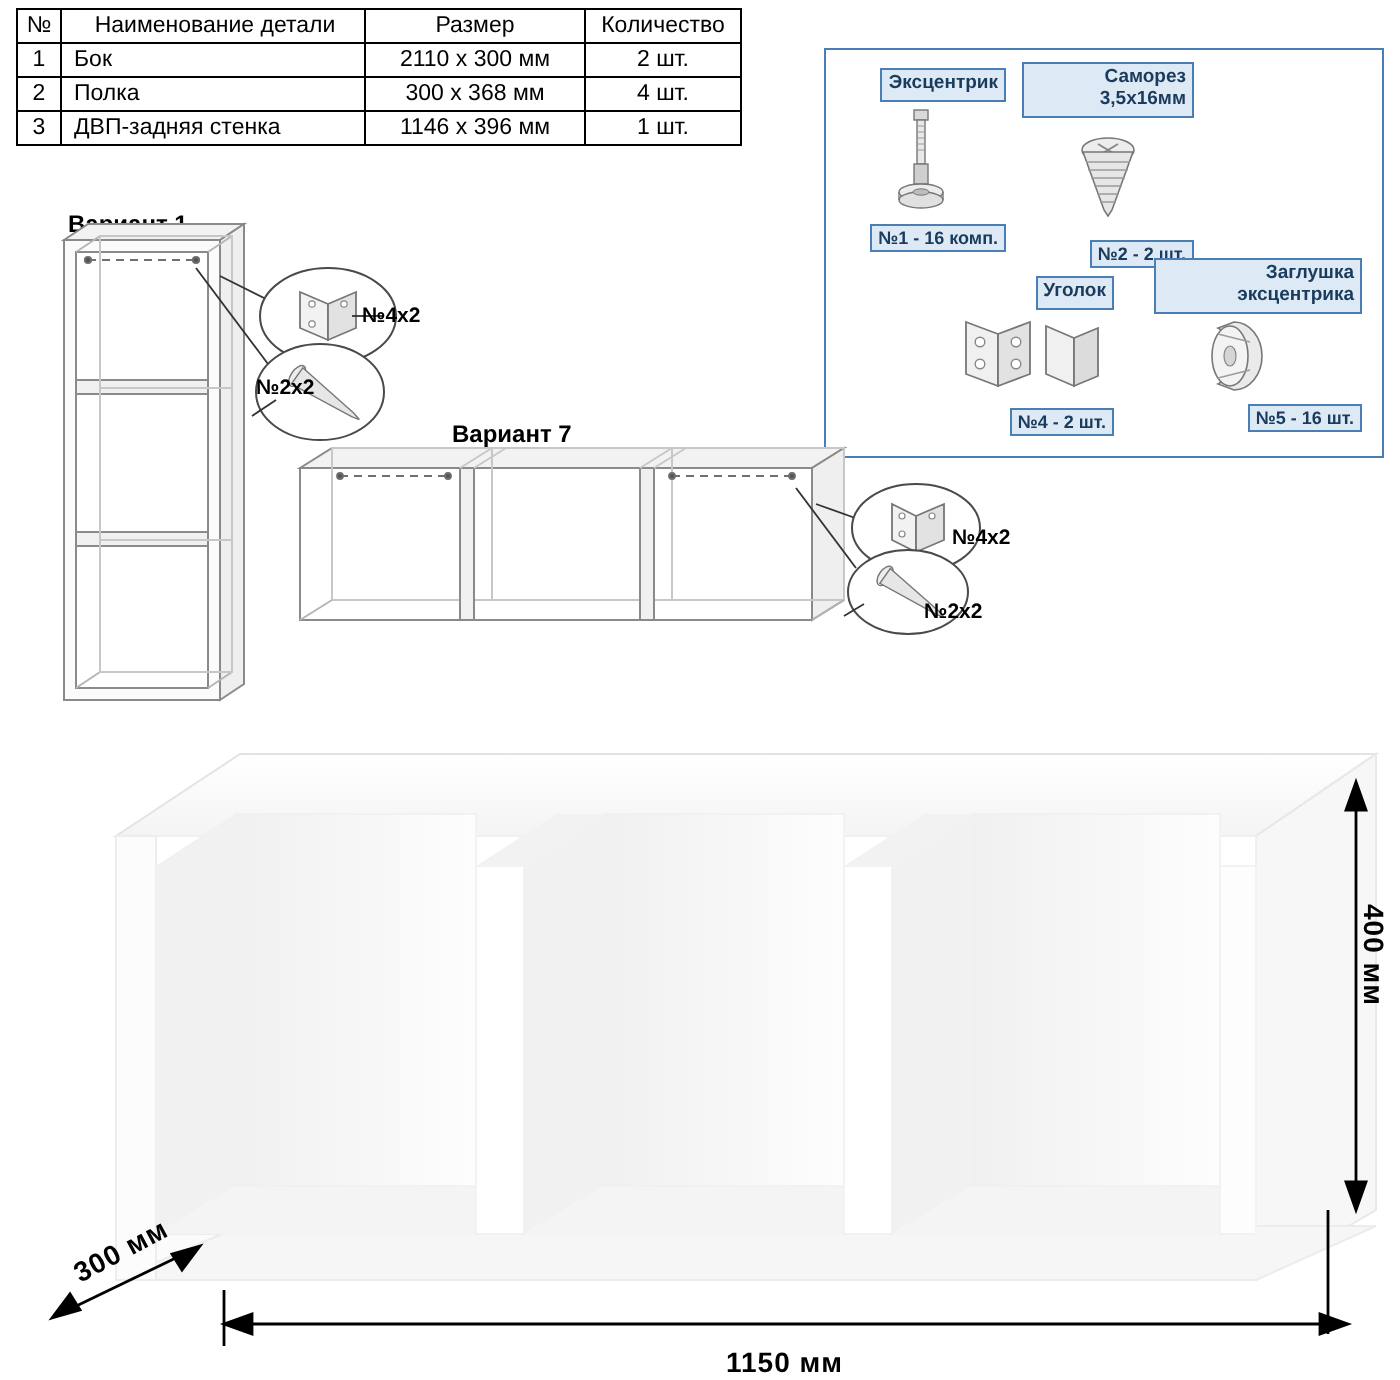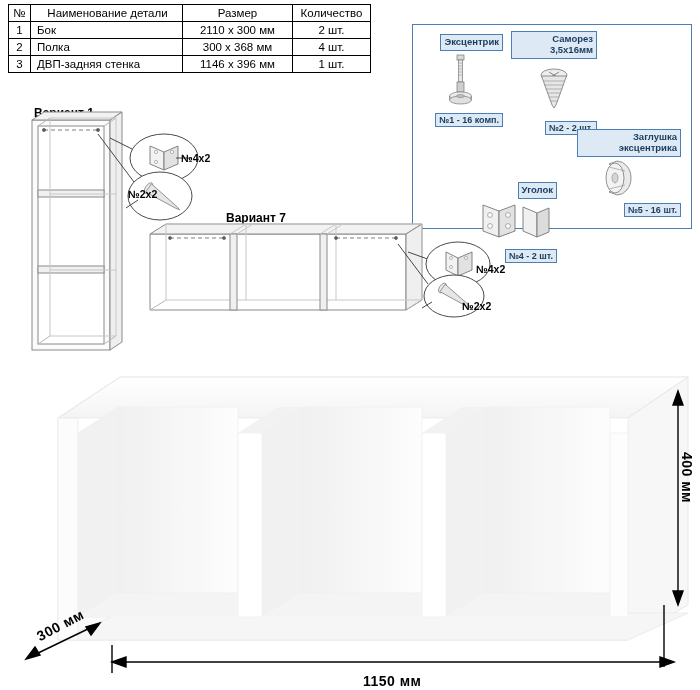--- a/index.html
+++ b/index.html
@@ -158,21 +158,21 @@
         <ellipse cx="43" cy="16" rx="13" ry="6" fill="#ededed" stroke="#777" stroke-width="0.8"></ellipse>
         <path d="M38 13 l10 6 M38 19 l10 -6" stroke="#888" stroke-width="1"></path>
         <path d="M30.5 17 L41 46 L43 49 L45 46 L55.5 17 Z" fill="#e6e6e6" stroke="#777" stroke-width="0.8"></path>
         <path d="M32 22 h22 M33 26 h20 M34.5 30 h17 M36 34 h14 M37.5 38 h11 M39 42 h8" stroke="#9a9a9a" stroke-width="0.7"></path>
       </svg>
     </div>
     <div class="hw-label">№2 - 2 шт.</div>
   </div>
 
 
-  <div class="hw-cell" style="left:52px; top:110px; width:92px;margin-top:44px;">
+  <div class="hw-cell" style="left:52px; top:110px; width:92px;">
     <div class="hw-title">Уголок</div>
     <div class="hw-art" style="height:46px;">
       <svg width="92" height="46" viewBox="0 0 92 46">
         <path d="M18 6 L34 12 L34 38 L18 32 Z" fill="#f0f0f0" stroke="#777" stroke-width="0.9"></path>
         <path d="M34 12 L50 6 L50 32 L34 38 Z" fill="#e2e2e2" stroke="#777" stroke-width="0.9"></path>
         <circle cx="25" cy="16" r="2.4" fill="#fff" stroke="#888" stroke-width="0.7"></circle>
         <circle cx="25" cy="27" r="2.4" fill="#fff" stroke="#888" stroke-width="0.7"></circle>
         <circle cx="43" cy="16" r="2.4" fill="#fff" stroke="#888" stroke-width="0.7"></circle>
         <circle cx="43" cy="27" r="2.4" fill="#fff" stroke="#888" stroke-width="0.7"></circle>
         <path d="M58 8 L72 14 L72 38 L58 32 Z" fill="#f0f0f0" stroke="#777" stroke-width="0.9"></path>

